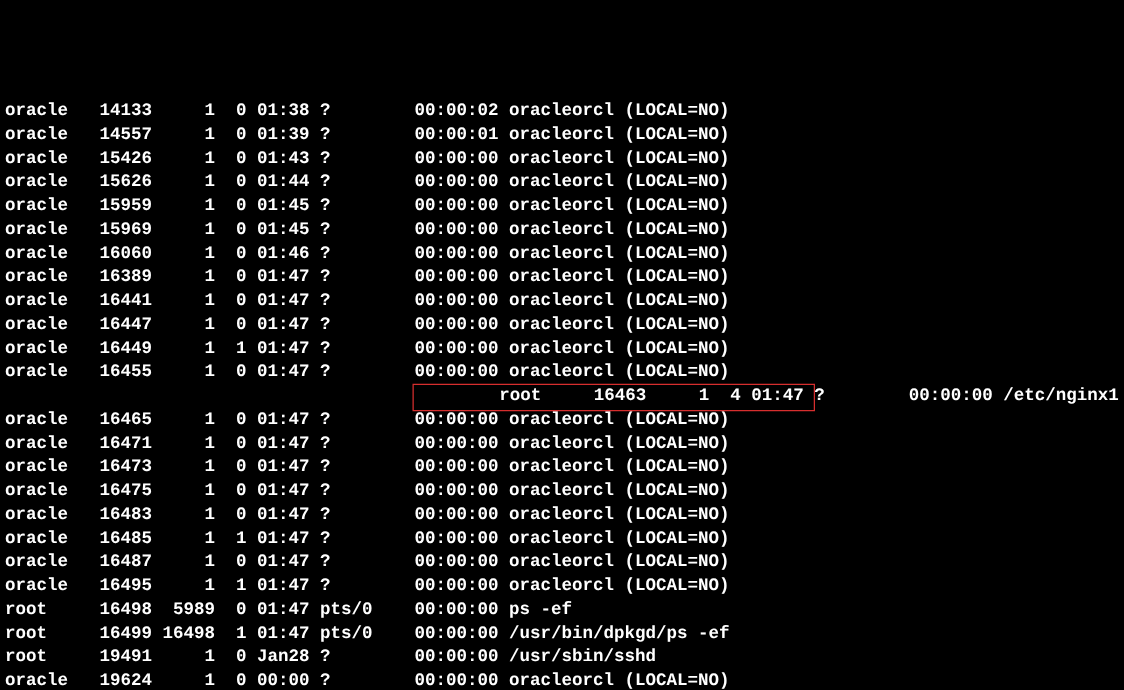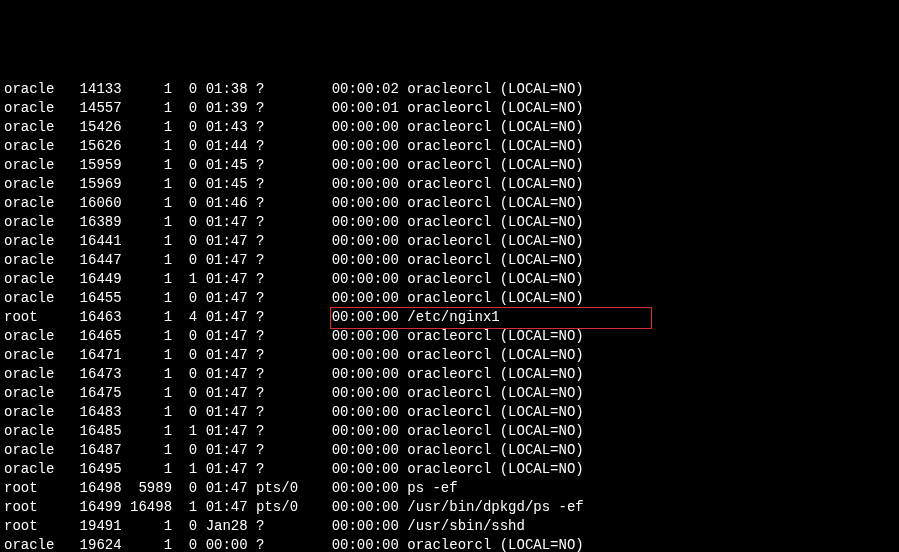--- a/index.html
+++ b/index.html
@@ -7,23 +7,24 @@
     padding: 4px;
     background: #000;
     color: #fff;
     font-family: "Courier New", monospace;
     font-size: 14px;
     line-height: 19px;
     width: 899px;
     box-sizing: border-box;
     white-space: pre;
   }
-  .row { display: block; }
+  .row { display: block; font-weight: bold; }
   .highlight-box {
     position: relative;
+    text-align: right;
   }
   .highlight-box::after {
     content: "";
     position: absolute;
     left: 326px;
     top: -1px;
     width: 320px;
     height: 20px;
     border: 1px solid #d62e2e;
     pointer-events: none;

